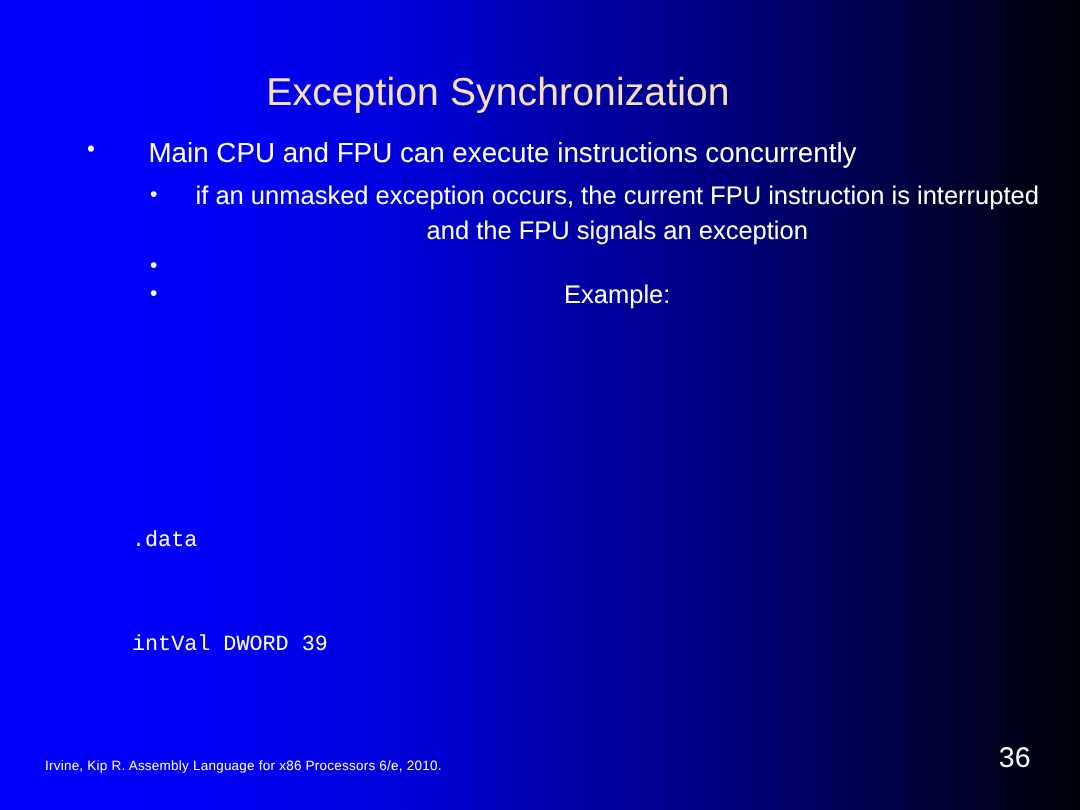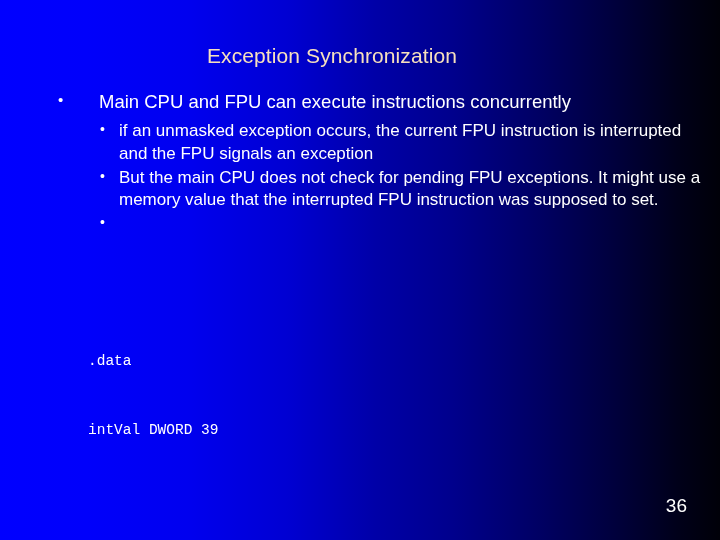--- a/index.html
+++ b/index.html
@@ -31,21 +31,21 @@
   }
 
   
   #slide-title {
     position: absolute;
     left: 0;
     top: 30px;
     width: 664px;
     text-align: center;
     color: #f7e0bd;
-    font-size: 21px;
+    font-size: 26px;
     font-weight: normal;
     letter-spacing: 0.1px;
     line-height: 1.1;
     white-space: nowrap;
   }
 
   
   #body {
     position: absolute;
     left: 0;
@@ -87,20 +87,21 @@
     margin-bottom: 1px;
   }
   .lvl2 .marker {
     width: 19px;
     flex: 0 0 19px;
     font-size: 14px;
     line-height: 1.34;
   }
   .lvl2 .btext {
     flex: 1 1 auto;
+    text-align: center;
   }
 
   
   #code-block {
     position: absolute;
     left: 88px;
     top: 304px;
     color: #ffffff;
     font-family: "Liberation Mono", "DejaVu Sans Mono", monospace;
     font-size: 14.5px;
@@ -153,38 +154,39 @@
       <span class="btext">Main CPU and FPU can execute instructions concurrently</span>
     </div>
 
     <div class="bullet-row lvl2">
       <span class="marker">•</span>
       <span class="btext">if an unmasked exception occurs, the current FPU instruction is interrupted and the FPU signals an exception</span>
     </div>
 
     <div class="bullet-row lvl2">
       <span class="marker">•</span>
-      <span class="btext">But the main CPU does not check for pending FPU exceptions. It might use a memory value that the interrupted FPU instruction was supposed to set.</span>
     </div>
 
     <div class="bullet-row lvl2">
       <span class="marker">•</span>
+      <span class="btext">Example:</span>
     </div>
 
   </div>
 
   <div id="code-block">
     <div class="code-line">
       <span class="code-src">.data</span>
       <span class="code-cmt"></span>
     </div>
     <div class="code-line">
       <span class="code-src">intVal DWORD 39</span>
       <span class="code-cmt"></span>
     </div>
     
     
   </div>
 
+  <div id="footer-citation">Irvine, Kip R. Assembly Language for x86 Processors 6/e, 2010.</div>
 
   <div id="page-number">36</div>
 
 </div>
 
 </body></html>

